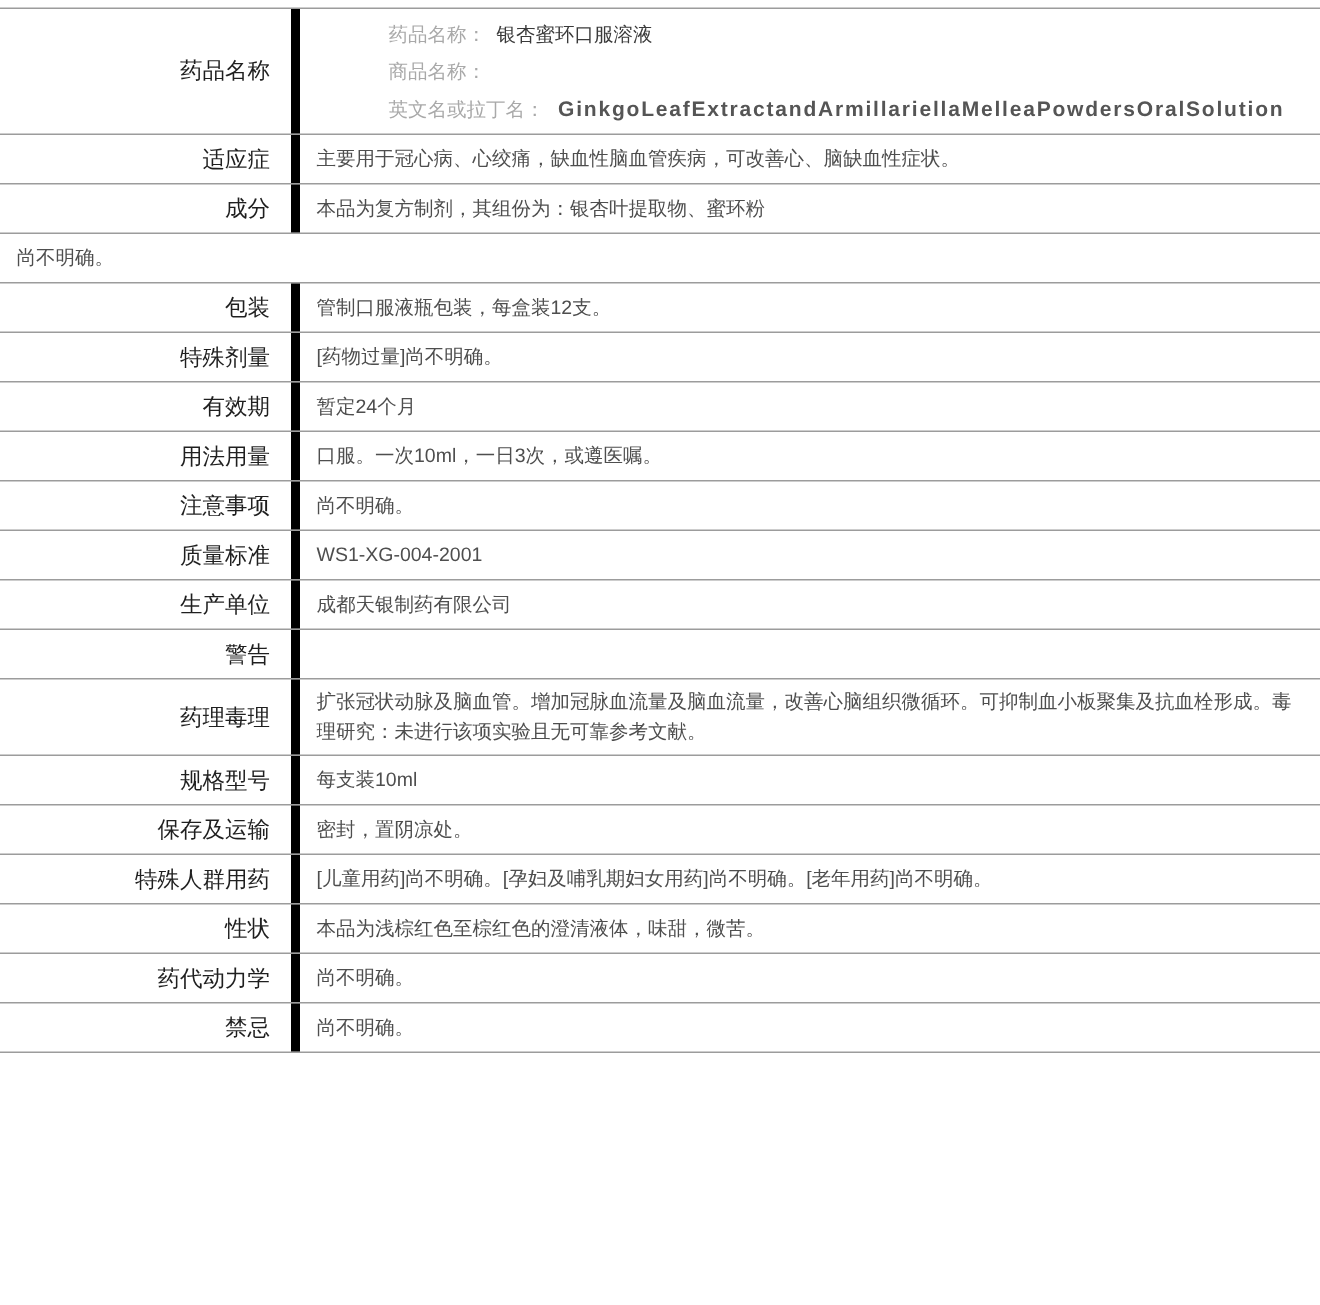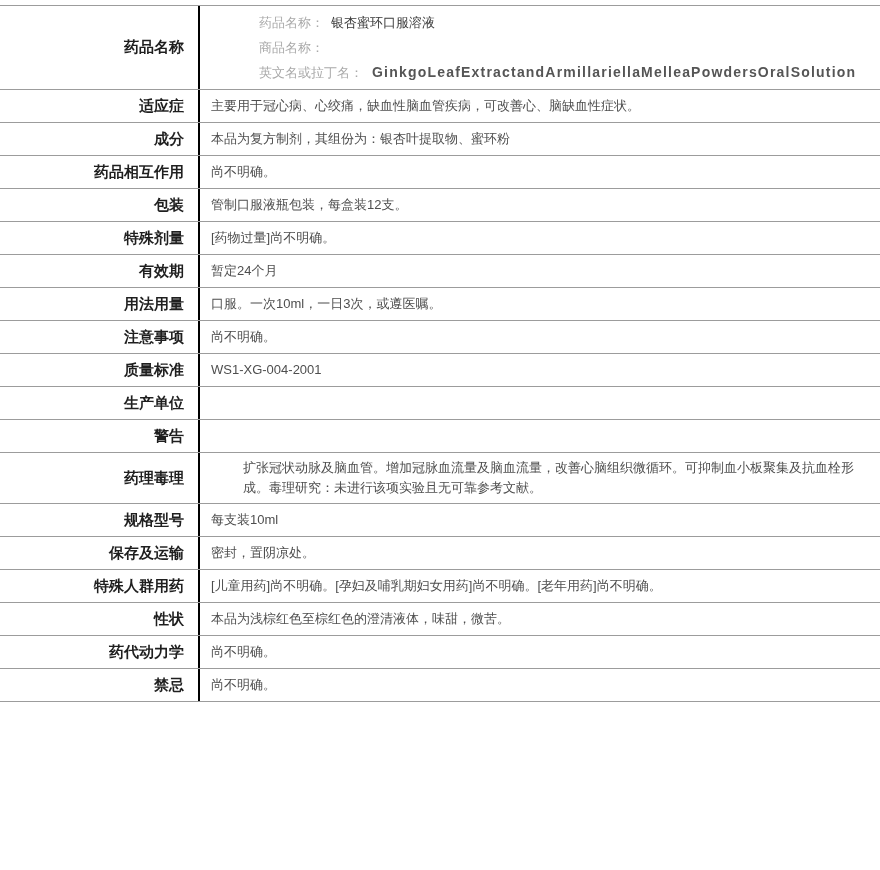--- a/index.html
+++ b/index.html
@@ -25,44 +25,44 @@
     display: flex;
     align-items: stretch;
     border-bottom: 1px solid #9c9c9c;
     min-height: 33px;
     box-sizing: border-box;
   }
   .cell-label {
     flex: 0 0 200px;
     width: 200px;
     box-sizing: border-box;
-    border-right: 2px solid #000000;
+    border-right: 6px solid #000000;
     display: flex;
     align-items: center;
     justify-content: flex-end;
     padding-right: 14px;
-    font-weight: 700;
+    font-weight: 400;
     font-size: 15px;
     color: #1f1f1f;
   }
   .cell-value {
     flex: 1 1 auto;
     display: flex;
     flex-direction: column;
     justify-content: center;
     padding: 5px 14px 5px 11px;
     font-size: 13px;
     line-height: 20px;
     color: #4e4e4e;
     box-sizing: border-box;
     word-break: break-word;
   }
   .row-name { min-height: 79px; }
   .row-name .cell-value { line-height: 25px; padding-top: 4px; padding-bottom: 4px; }
-  .row-tall { min-height: 51px; gap: 32px; }
+  .row-tall { min-height: 51px; }
   .sub-key { color: #a9a9a9; margin-left: 48px; }
   .sub-val { color: #3a3a3a; padding-left: 7px; margin-top: 32px; }
   .sub-val.english {
     color: #555555;
     font-size: 14px;
     letter-spacing: 1.2px;
     padding-left: 9px;
     font-weight: bold;
   }
 </style>
@@ -84,21 +84,20 @@
     <div class="cell-label">适应症</div>
     <div class="cell-value">主要用于冠心病、心绞痛，缺血性脑血管疾病，可改善心、脑缺血性症状。</div>
   </div>
 
   <div class="row">
     <div class="cell-label">成分</div>
     <div class="cell-value">本品为复方制剂，其组份为：银杏叶提取物、蜜环粉</div>
   </div>
 
   <div class="row">
-    <div class="cell-label">药品相互作用</div>
     <div class="cell-value">尚不明确。</div>
   </div>
 
   <div class="row">
     <div class="cell-label">包装</div>
     <div class="cell-value">管制口服液瓶包装，每盒装12支。</div>
   </div>
 
   <div class="row">
     <div class="cell-label">特殊剂量</div>
@@ -121,20 +120,21 @@
   </div>
 
 
   <div class="row">
     <div class="cell-label">质量标准</div>
     <div class="cell-value">WS1-XG-004-2001</div>
   </div>
 
   <div class="row">
     <div class="cell-label">生产单位</div>
+    <div class="cell-value">成都天银制药有限公司</div>
   </div>
 
   <div class="row">
     <div class="cell-label">警告</div>
     <div class="cell-value"></div>
   </div>
 
   <div class="row row-tall">
     <div class="cell-label">药理毒理</div>
     <div class="cell-value">扩张冠状动脉及脑血管。增加冠脉血流量及脑血流量，改善心脑组织微循环。可抑制血小板聚集及抗血栓形成。毒理研究：未进行该项实验且无可靠参考文献。</div>

